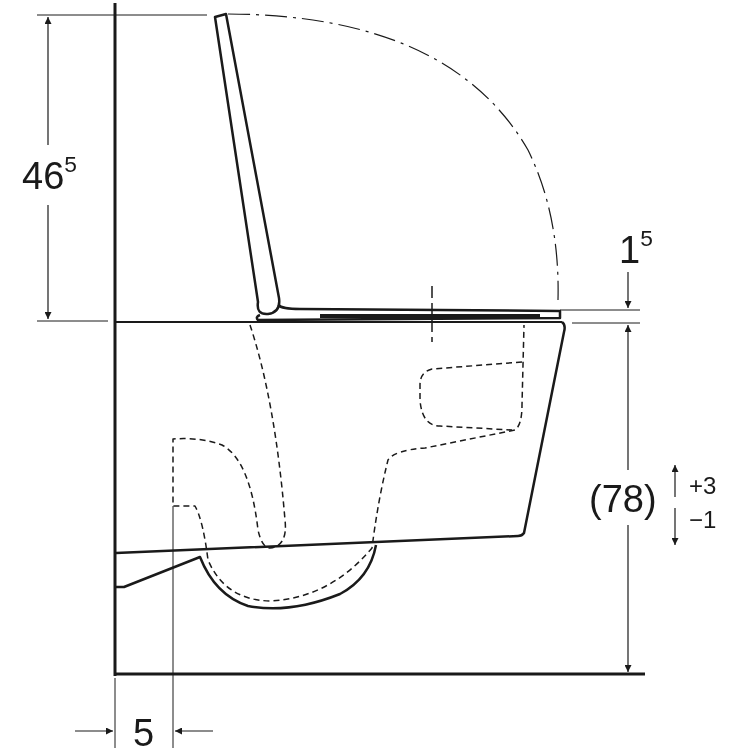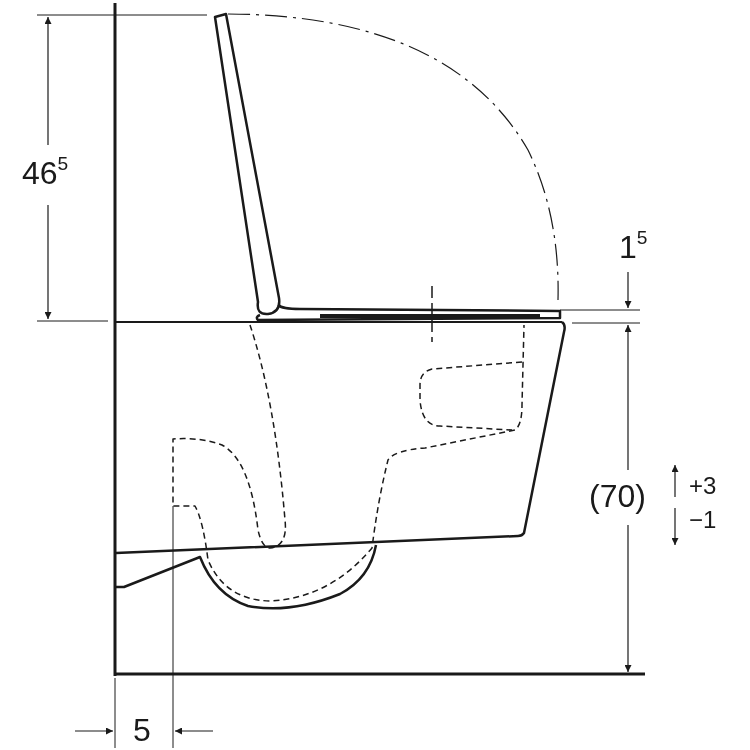--- a/index.html
+++ b/index.html
@@ -1,20 +1,20 @@
 <!DOCTYPE html>
 <html><head>
 <meta charset="utf-8">
 <style>
   html, body { margin: 0; padding: 0; background: #ffffff; }
   body { width: 750px; height: 750px; overflow: hidden; position: relative; font-family: "Liberation Sans", sans-serif; }
   #drawing { position: absolute; left: 0; top: 0; width: 750px; height: 750px; }
   .dim-text { position: absolute; color: #1a1a1a; font-family: "Liberation Sans", sans-serif; line-height: 1; white-space: nowrap; }
   .dim-text sup { font-size: 60%; vertical-align: 0; position: relative; top: -0.75em; }
-  .big { font-size: 32px; }
+  .big { font-size: 38px; }
   .tol { font-size: 24px; }
 </style>
 </head>
 <body>
 
 <svg id="drawing" viewBox="0 0 750 750" xmlns="http://www.w3.org/2000/svg">
   <defs>
     <marker id="arr" viewBox="0 0 10 10" refX="10" refY="5" markerWidth="7" markerHeight="7" orient="auto-start-reverse" markerUnits="userSpaceOnUse">
       <path d="M0,0 L10,5 L0,10 z" fill="#1a1a1a"></path>
     </marker>
@@ -70,17 +70,17 @@
 
     <line x1="675" y1="497" x2="675" y2="465" stroke-width="1.2" marker-end="url(#arr)"></line>
     <line x1="675" y1="508" x2="675" y2="545" stroke-width="1.2" marker-end="url(#arr)"></line>
   </g>
 </svg>
 
 <div class="dim-text big" style="left:22px; top:157px;"><span>46</span><sup>5</sup></div>
 
 <div class="dim-text big" style="left:611px; top:231px;margin-left:8px;"><span>1</span><sup>5</sup></div>
 
-<div class="dim-text big" style="left:589px; top:480px;">(70)</div>
+<div class="dim-text big" style="left:589px; top:480px;">(78)</div>
 <div class="dim-text tol" style="left:689px; top:474px;">+3</div>
 <div class="dim-text tol" style="left:689px; top:508px;">−1</div>
 
 <div class="dim-text big" style="left:133px; top:714px;">5</div>
 
 </body></html>

